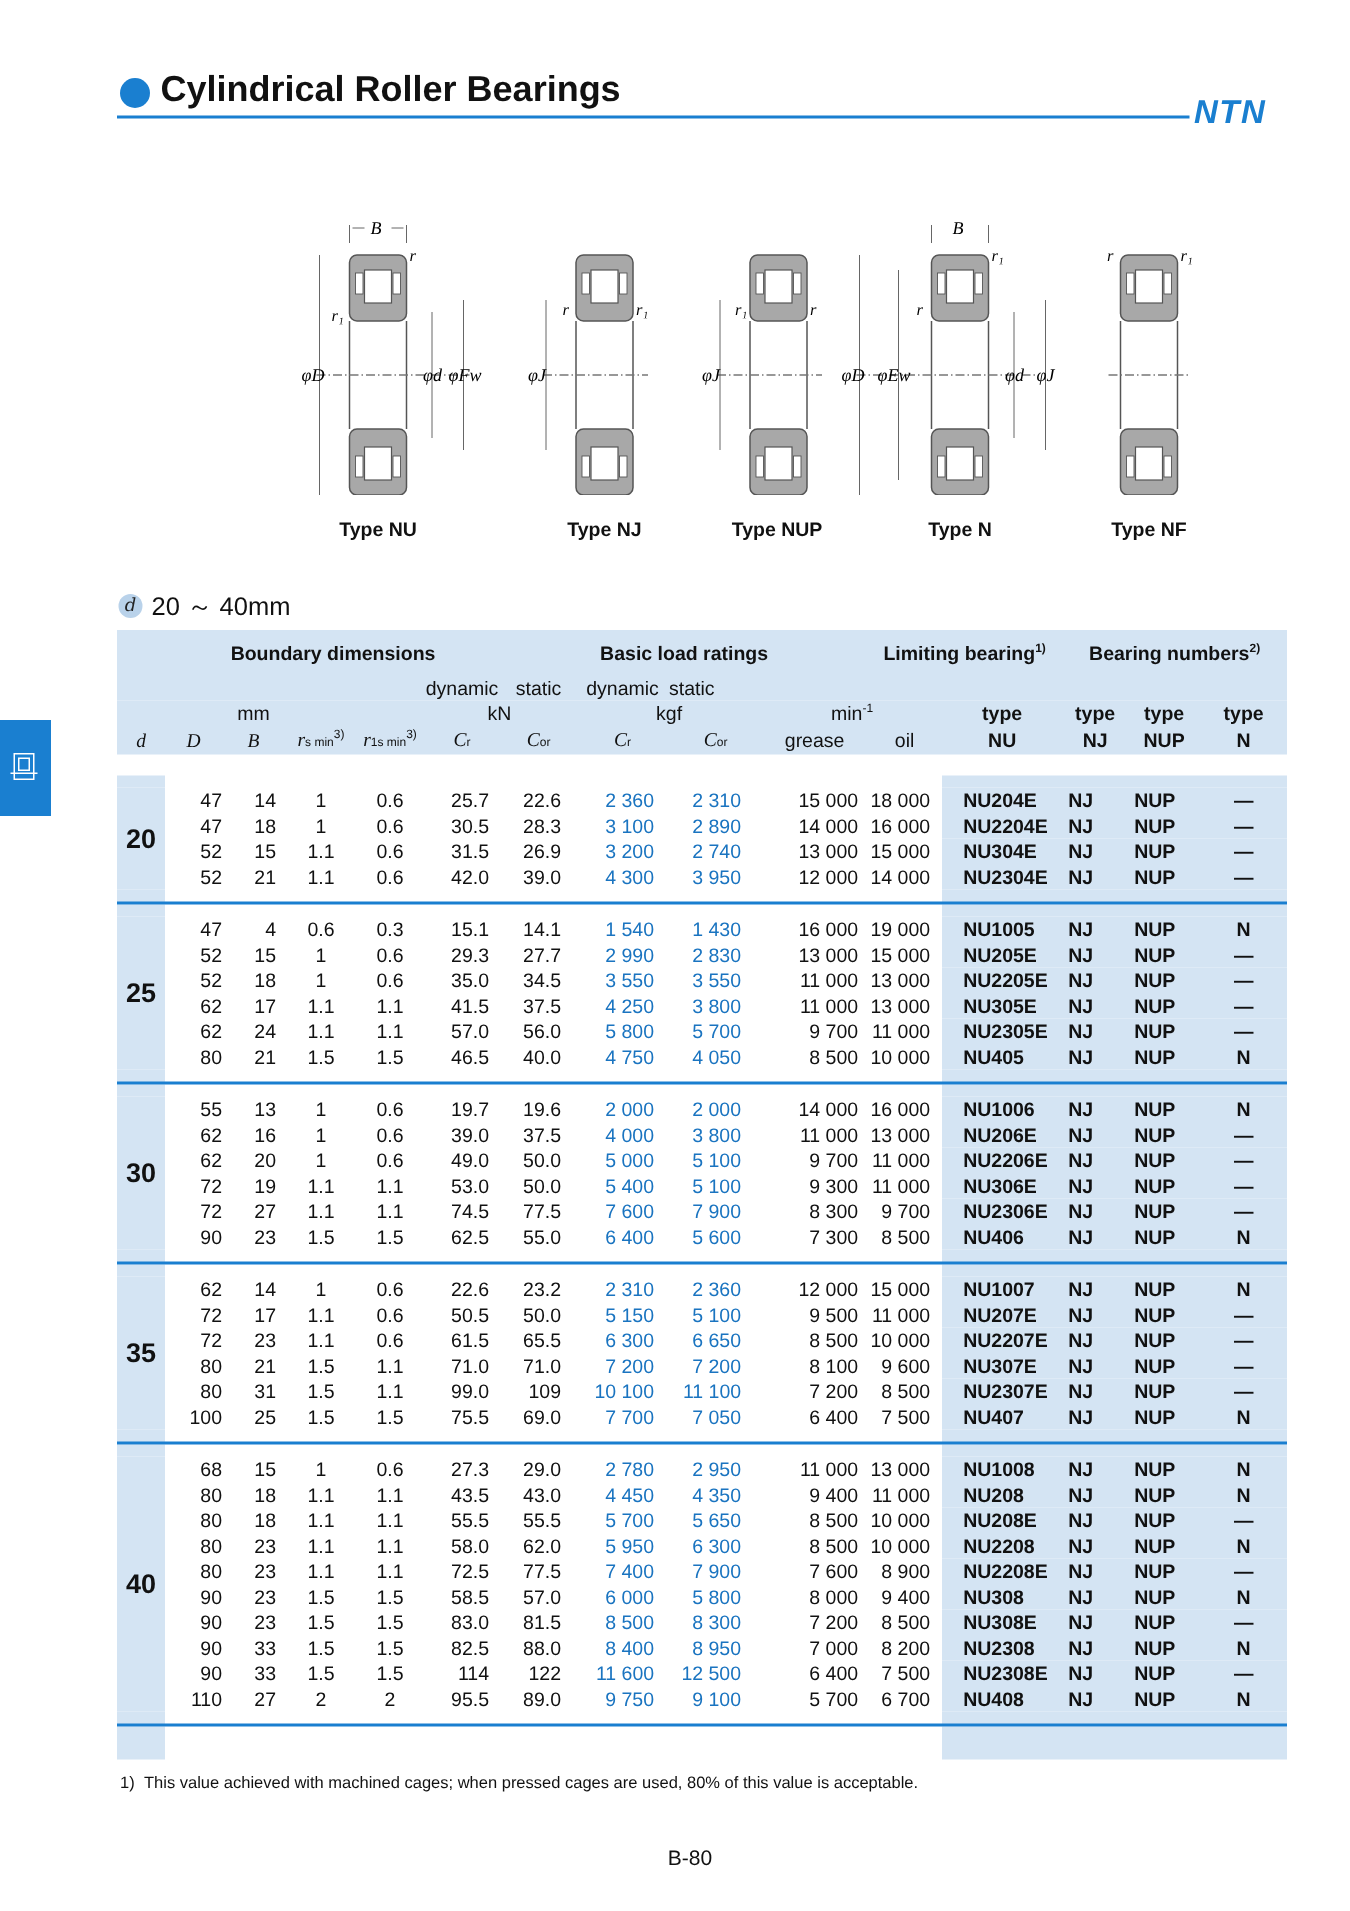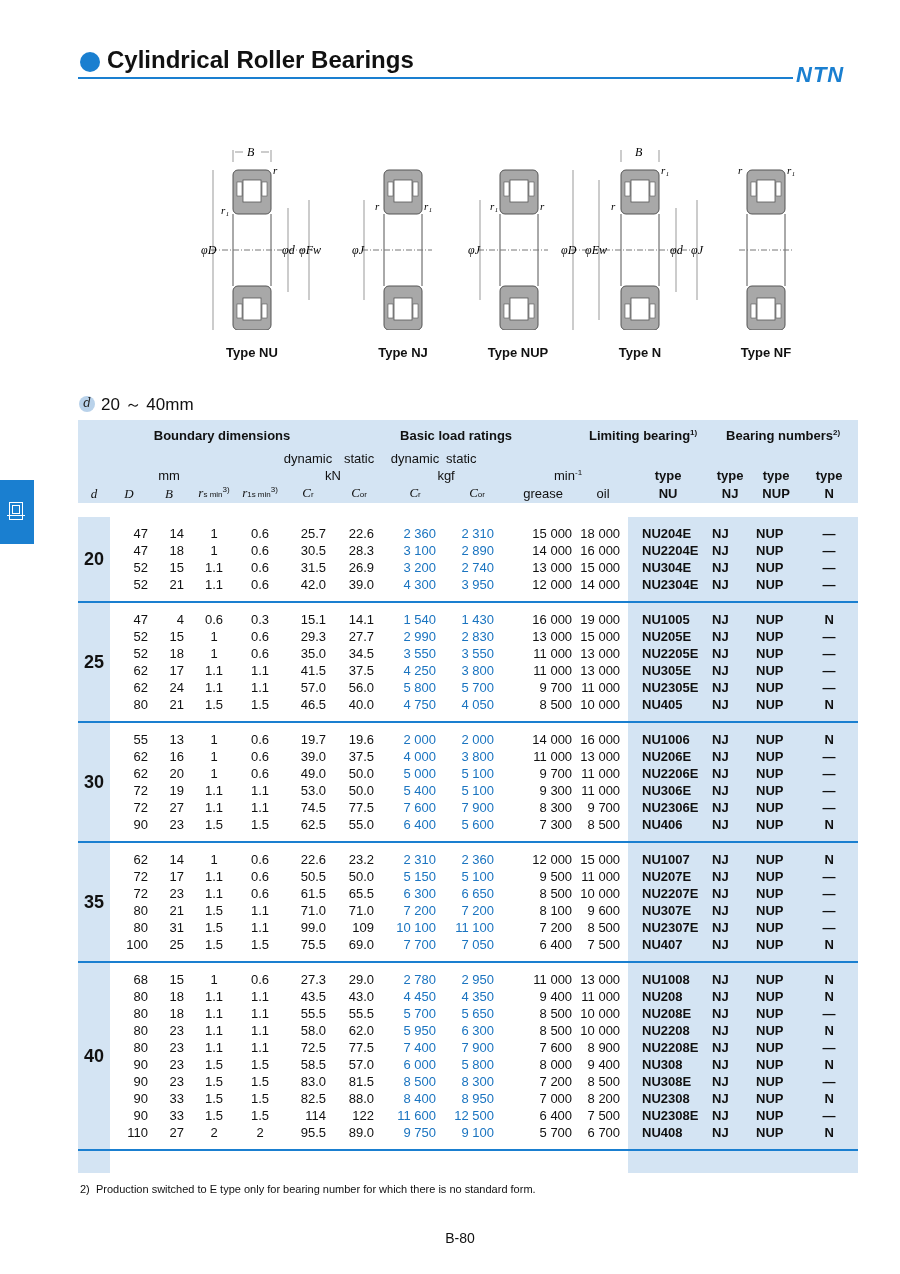--- a/index.html
+++ b/index.html
@@ -955,15 +955,15 @@
           <td class="bn" style="height: 22px;"></td>
           <td class="bn" style="height: 22px;"></td>
           <td class="bn" style="height: 22px;"></td>
           <td class="bn" style="height: 22px;"></td>
         </tr>
       </tbody>
 </table>
 </div>
 
 <div class="abs notes">
-  <div><span class="n">2)</span><span>Production switched to E type only for bearing number for which there is no standard form.</span></div>
+  <div><span class="n">1)</span><span>This value achieved with machined cages; when pressed cages are used, 80% of this value is acceptable.</span></div>
 </div>
 <div class="abs page-no">B-80</div>
 
 </body></html>

